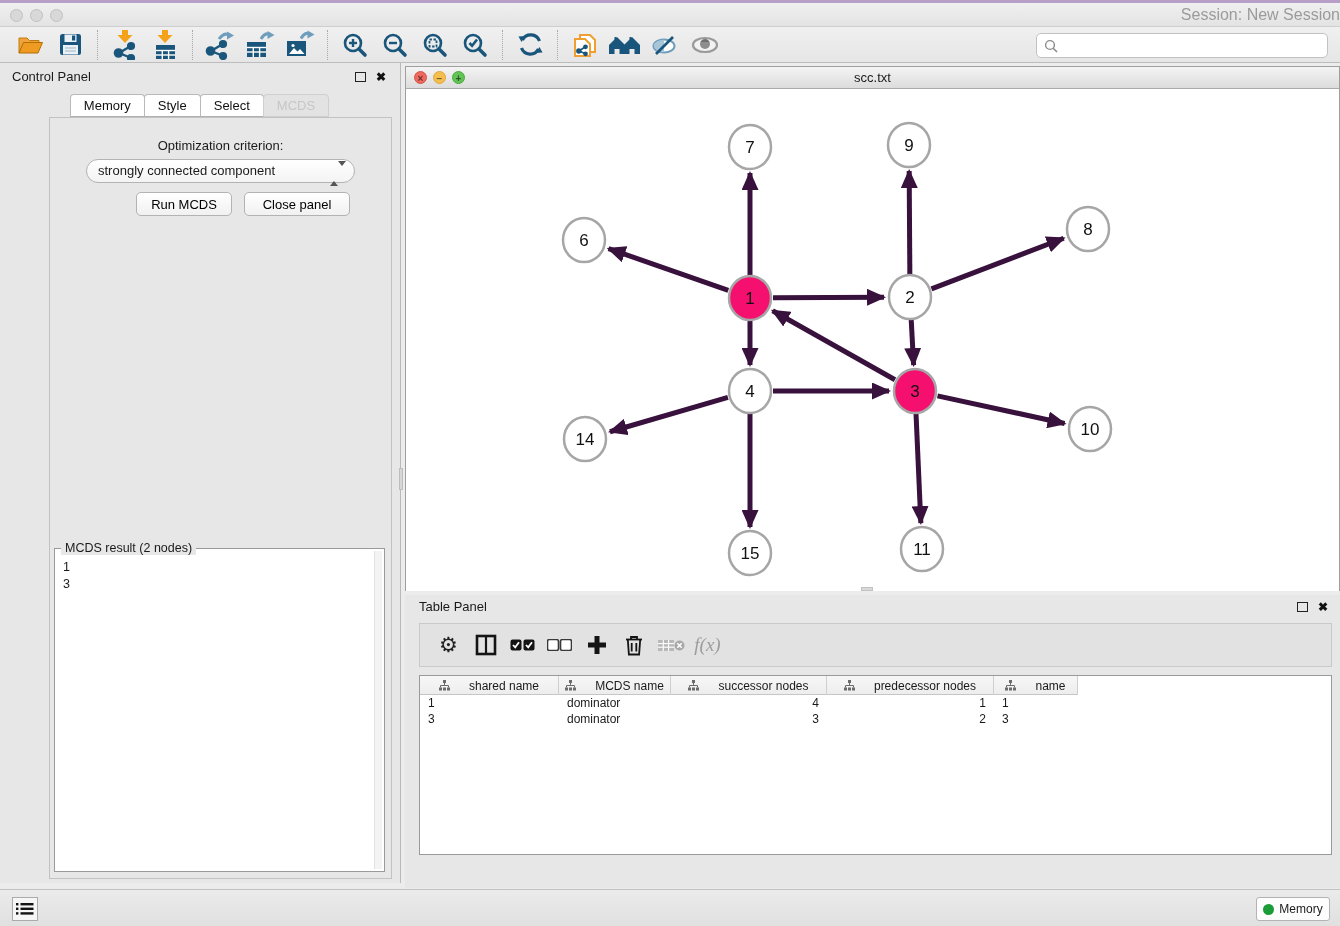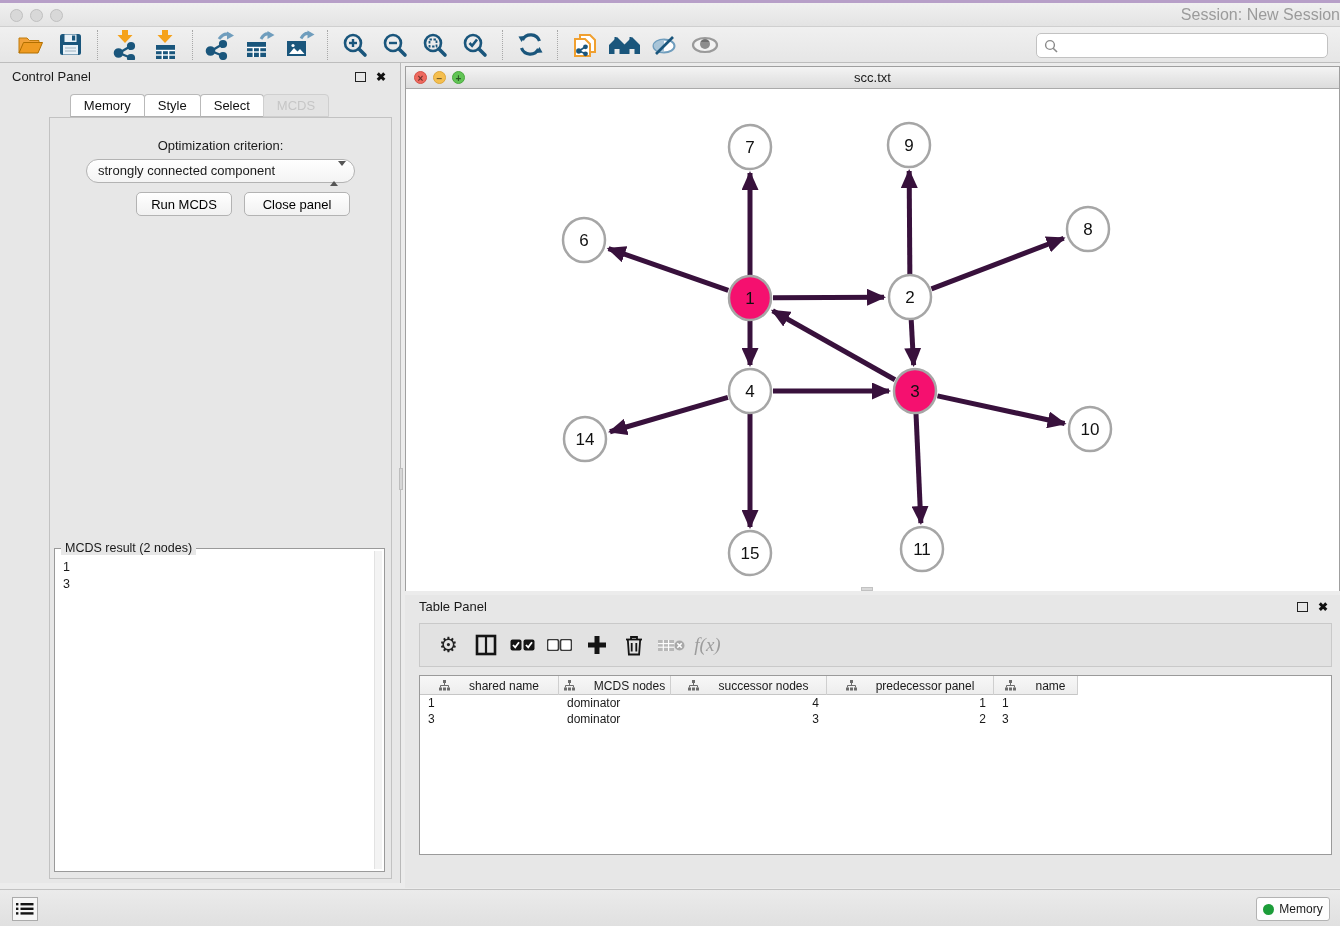--- a/index.html
+++ b/index.html
@@ -441,21 +441,21 @@
         <div class="th" style="width: 112px;">
           <span class="hicon">
             <svg width="11" height="11" viewBox="0 0 11 11">
               <rect x="4" y="0" width="3" height="3" fill="#6b6b6b"></rect>
               <rect x="0" y="7.5" width="3" height="3" fill="#6b6b6b"></rect>
               <rect x="4" y="7.5" width="3" height="3" fill="#6b6b6b"></rect>
               <rect x="8" y="7.5" width="3" height="3" fill="#6b6b6b"></rect>
               <path d="M5.5 3 v2.5 M1.5 7.5 v-2 h8 v2" stroke="#6b6b6b" fill="none"></path>
             </svg>
           </span>
-          <span>MCDS nodes</span>
+          <span>MCDS name</span>
         </div>
         <div class="th" style="width: 156px;">
           <span class="hicon">
             <svg width="11" height="11" viewBox="0 0 11 11">
               <rect x="4" y="0" width="3" height="3" fill="#6b6b6b"></rect>
               <rect x="0" y="7.5" width="3" height="3" fill="#6b6b6b"></rect>
               <rect x="4" y="7.5" width="3" height="3" fill="#6b6b6b"></rect>
               <rect x="8" y="7.5" width="3" height="3" fill="#6b6b6b"></rect>
               <path d="M5.5 3 v2.5 M1.5 7.5 v-2 h8 v2" stroke="#6b6b6b" fill="none"></path>
             </svg>
@@ -465,21 +465,21 @@
         <div class="th" style="width: 167px;">
           <span class="hicon">
             <svg width="11" height="11" viewBox="0 0 11 11">
               <rect x="4" y="0" width="3" height="3" fill="#6b6b6b"></rect>
               <rect x="0" y="7.5" width="3" height="3" fill="#6b6b6b"></rect>
               <rect x="4" y="7.5" width="3" height="3" fill="#6b6b6b"></rect>
               <rect x="8" y="7.5" width="3" height="3" fill="#6b6b6b"></rect>
               <path d="M5.5 3 v2.5 M1.5 7.5 v-2 h8 v2" stroke="#6b6b6b" fill="none"></path>
             </svg>
           </span>
-          <span>predecessor panel</span>
+          <span>predecessor nodes</span>
         </div>
         <div class="th" style="width: 84px;">
           <span class="hicon">
             <svg width="11" height="11" viewBox="0 0 11 11">
               <rect x="4" y="0" width="3" height="3" fill="#6b6b6b"></rect>
               <rect x="0" y="7.5" width="3" height="3" fill="#6b6b6b"></rect>
               <rect x="4" y="7.5" width="3" height="3" fill="#6b6b6b"></rect>
               <rect x="8" y="7.5" width="3" height="3" fill="#6b6b6b"></rect>
               <path d="M5.5 3 v2.5 M1.5 7.5 v-2 h8 v2" stroke="#6b6b6b" fill="none"></path>
             </svg>

